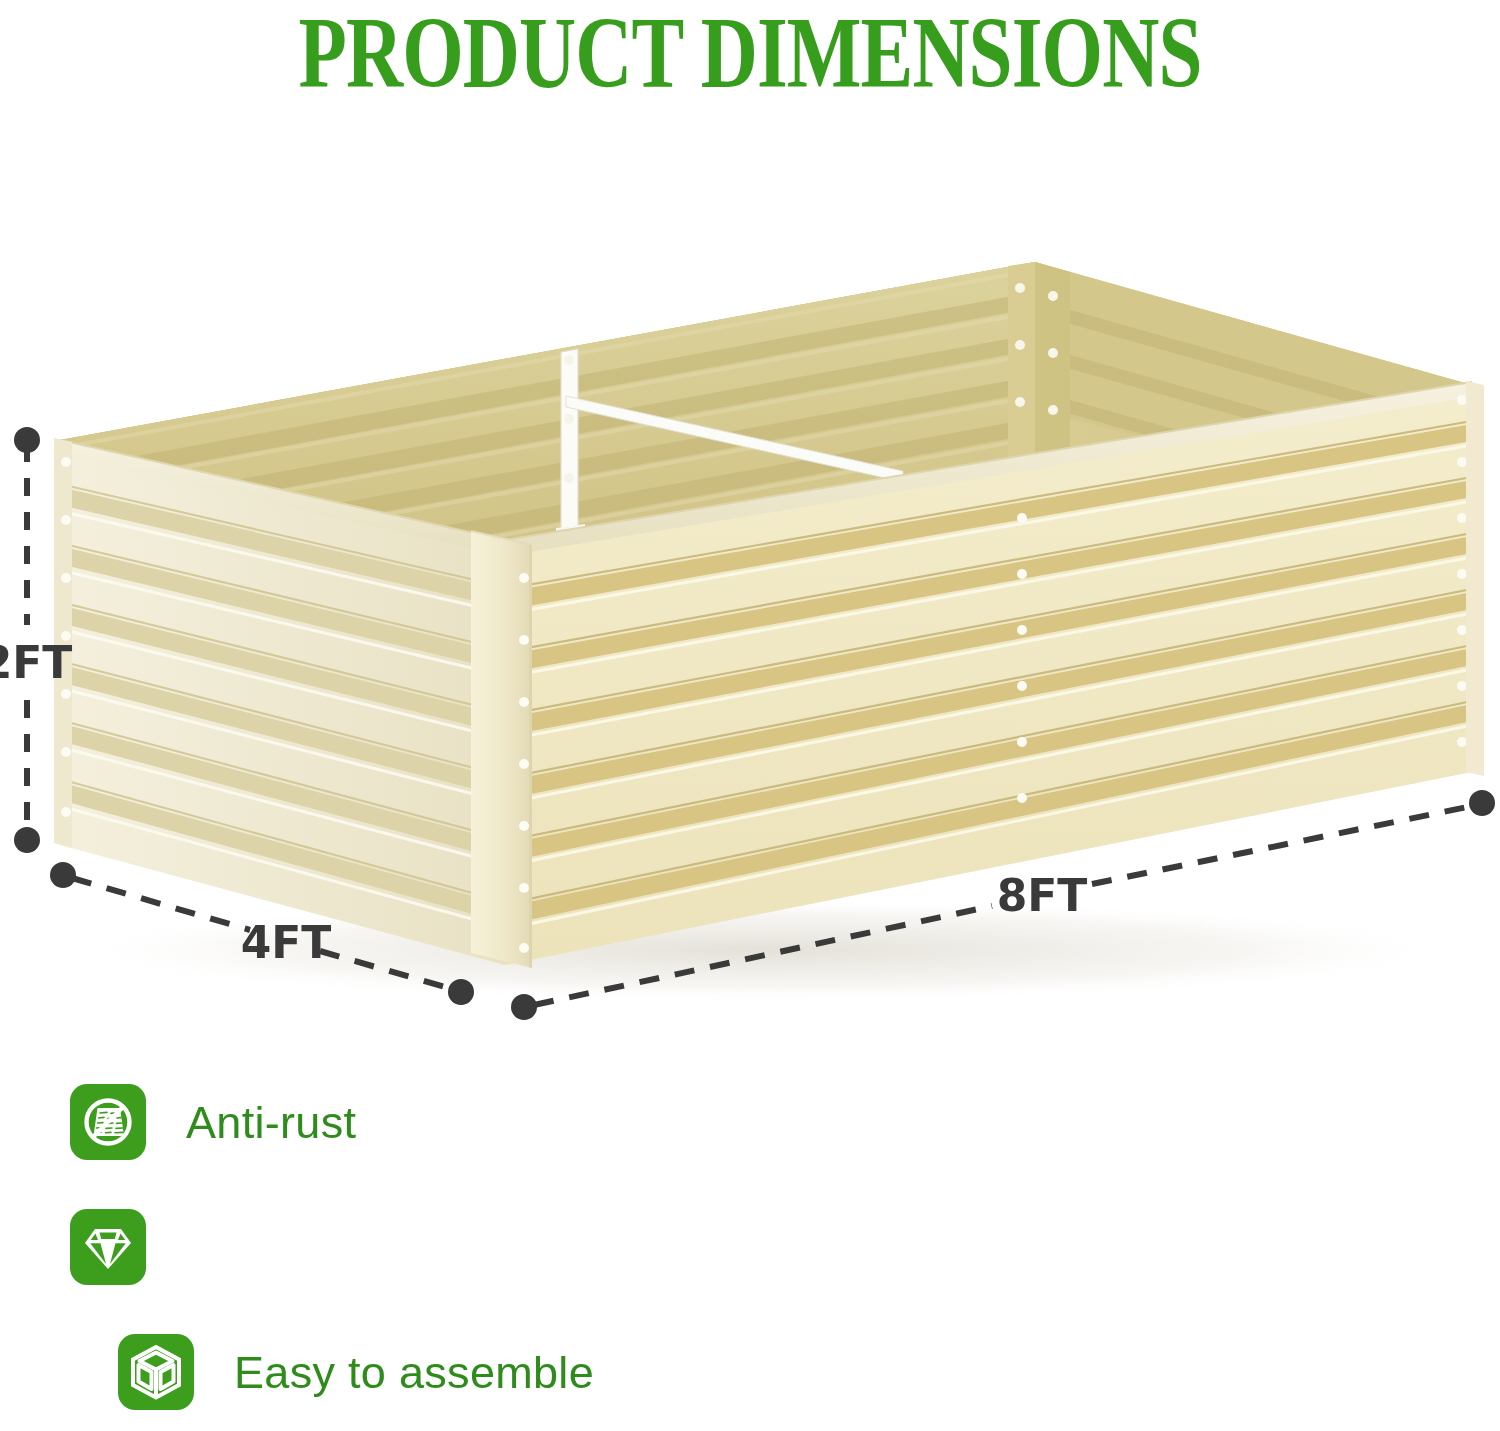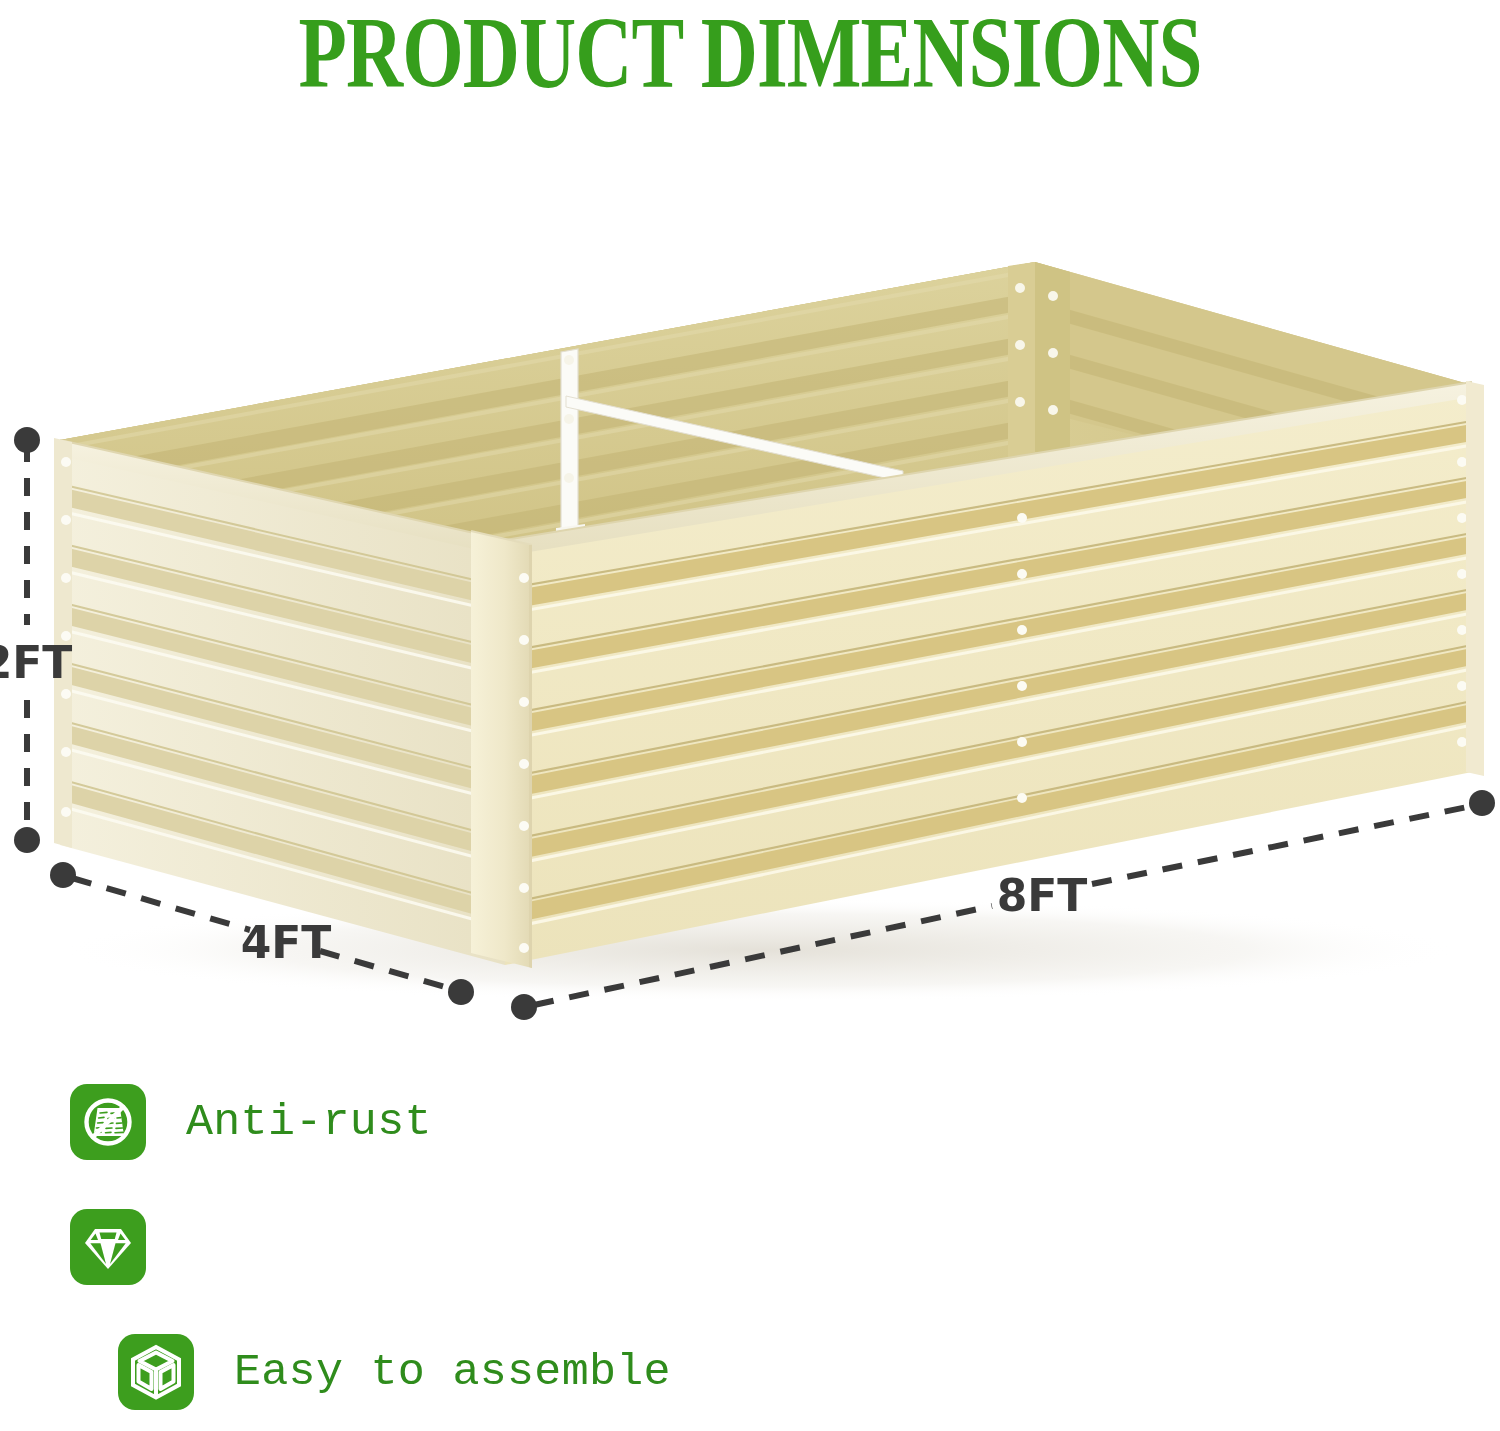--- a/index.html
+++ b/index.html
@@ -43,21 +43,21 @@
     height:80px;
   }
   .feature-icon-box{
     width:76px;height:76px;
     border-radius:17px;
     background:#3d9e1e;
     display:flex;align-items:center;justify-content:center;
     flex:0 0 auto;
   }
   .feature-label{
-    font-family:Liberation Mono, monospace;
+    font-family:Liberation Sans, sans-serif;
     font-size:45px;
     color:#2f8c1c;
     letter-spacing:0.3px;
     white-space:nowrap;
     line-height:1;
   }
   .dim-label{
     font-family:"DejaVu Sans", sans-serif;
     font-weight:bold;
     font-size:44px;

